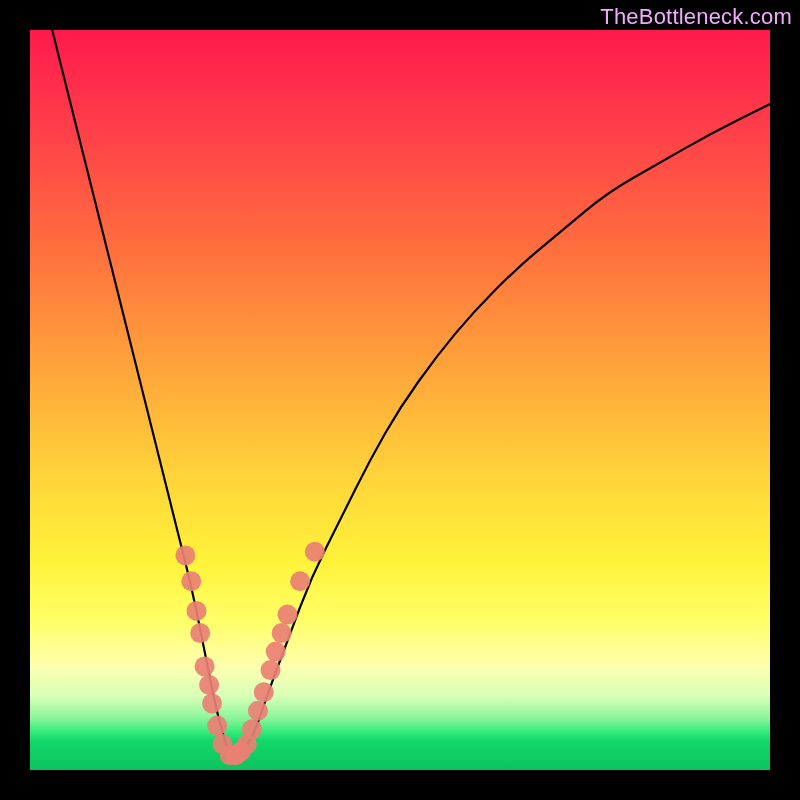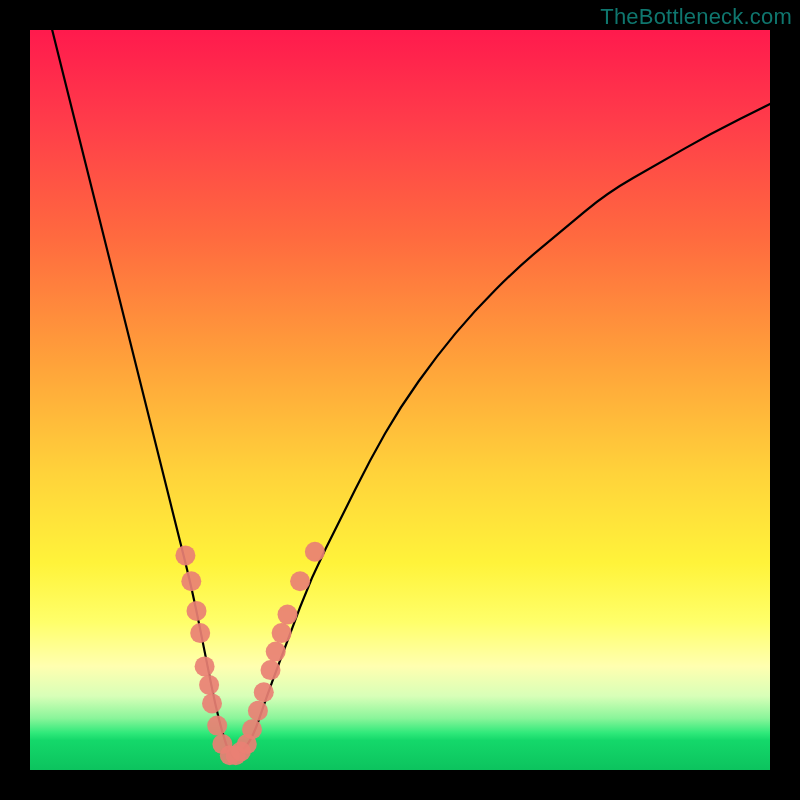--- a/index.html
+++ b/index.html
@@ -38,21 +38,21 @@
       #8af59a 93%,
       #2fe97a 95%,
       #14d86a 96%,
       #0cc35e 100%
     );
   }
   .watermark {
     position: absolute;
     top: 4px;
     right: 8px;
-    color: #0f766e;
+    color: #f0abfc;
     font-size: 22px;
     font-weight: 500;
     letter-spacing: 0.2px;
     z-index: 50;
     user-select: none;
   }
   svg.curve {
     position: absolute;
     left: 0;
     top: 0;

